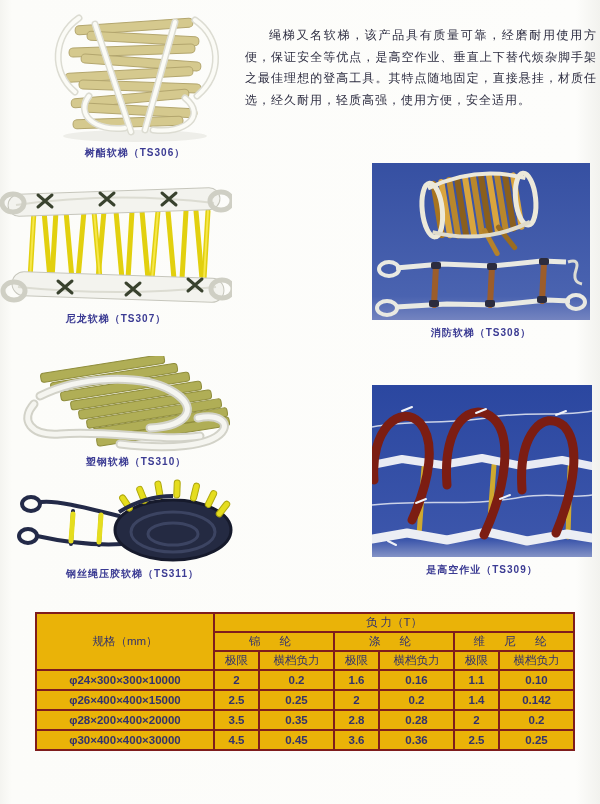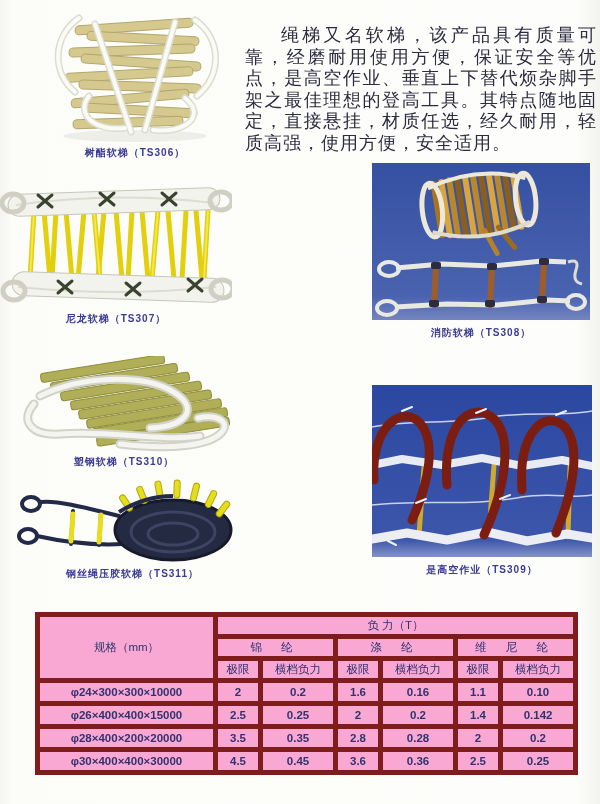--- a/index.html
+++ b/index.html
@@ -6,43 +6,43 @@
   body{
     width:600px;height:804px;
     font-family:"Liberation Sans",sans-serif;
     background:linear-gradient(90deg,#f4f4f0 0,#fcfcf9 2%,#fdfdfb 96%,#f2f2ee 100%);
     position:relative;overflow:hidden;
     color:#2e2e44;
   }
   .page{position:absolute;inset:0;}
   .intro{
     position:absolute;left:245px;top:25px;width:352px;
-    font-size:18px;line-height:21.5px;letter-spacing:1px;
+    font-size:12px;line-height:21.5px;letter-spacing:1px;
     text-align:justify;text-indent:2em;color:#2c2c40;
   }
   .figure{position:absolute;}
   .figure svg{display:block;}
   .caption{
     position:absolute;text-align:center;
     font-size:10px;font-weight:600;color:#3b3b93;letter-spacing:1px;
     white-space:nowrap;
   }
   .table-title{
     position:absolute;left:35px;top:591px;width:540px;text-align:center;
     font-size:15px;font-weight:600;color:#3b3b93;letter-spacing:7px;
   }
   table.load{
     position:absolute;left:35px;top:612px;width:538px;
     border-collapse:collapse;table-layout:fixed;
     font-size:11.5px;color:#32326e;
   }
   table.load th,table.load td{
-    border:5px solid #7f1d1d;font-weight:normal;
+    border:2px solid #7f1d1d;font-weight:normal;
     height:17px;padding:0 2px;text-align:center;vertical-align:middle;
-    background:#f9a8d4;
+    background:#eab308;
     overflow:hidden;white-space:nowrap;
   }
   table.load td{height:18px;font-weight:bold;}
   .mat{letter-spacing:8px;}
 </style>
 </head>
 <body>
 
 <div class="page">
 
@@ -202,21 +202,21 @@
         <path d="M 40,40 C 80,20 140,18 170,34 C 200,50 190,70 150,72"></path>
         <path d="M 120,88 C 170,94 210,90 222,76 C 230,66 218,58 198,62"></path>
       </g>
       <g fill="none" stroke="#f5f5f0" stroke-width="5" stroke-linecap="round">
         <path d="M 34,48 C 20,64 30,80 60,78 C 110,74 160,86 200,80"></path>
         <path d="M 40,40 C 80,20 140,18 170,34 C 200,50 190,70 150,72"></path>
         <path d="M 120,88 C 170,94 210,90 222,76 C 230,66 218,58 198,62"></path>
       </g>
     </svg>
   </div>
-  <div class="caption" style="left:4px;top:455px;width:240px;">塑钢软梯（TS310）</div>
+  <div class="caption" style="left:16px;top:455px;width:240px;">塑钢软梯（TS310）</div>
 
   <div class="figure" style="left:15px;top:478px;">
     <svg width="225" height="88" viewBox="0 0 225 88">
       <g fill="none" stroke="#232a48" stroke-width="4" stroke-linecap="round">
         <path d="M 104,38 C 72,30 42,22 26,24"></path>
         <path d="M 108,66 C 72,68 40,62 22,58"></path>
         <path d="M 58,33 L 56,66"></path>
         <path d="M 86,34 L 84,67"></path>
       </g>
       <ellipse cx="16" cy="26" rx="9" ry="7" fill="none" stroke="#232a48" stroke-width="4"></ellipse>
@@ -325,21 +325,21 @@
       <tr>
         <td>φ26×400×400×15000</td>
         <td>2.5</td>
         <td>0.25</td>
         <td>2</td>
         <td>0.2</td>
         <td>1.4</td>
         <td>0.142</td>
       </tr>
       <tr>
-        <td>φ28×400×200×20000</td>
+        <td>φ28×200×400×20000</td>
         <td>3.5</td>
         <td>0.35</td>
         <td>2.8</td>
         <td>0.28</td>
         <td>2</td>
         <td>0.2</td>
       </tr>
       <tr>
         <td>φ30×400×400×30000</td>
         <td>4.5</td>

